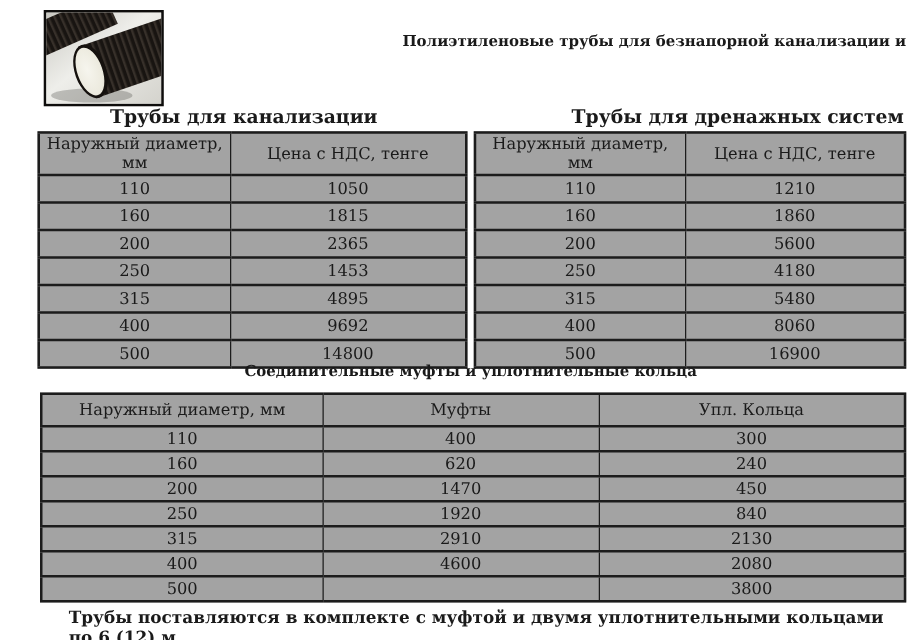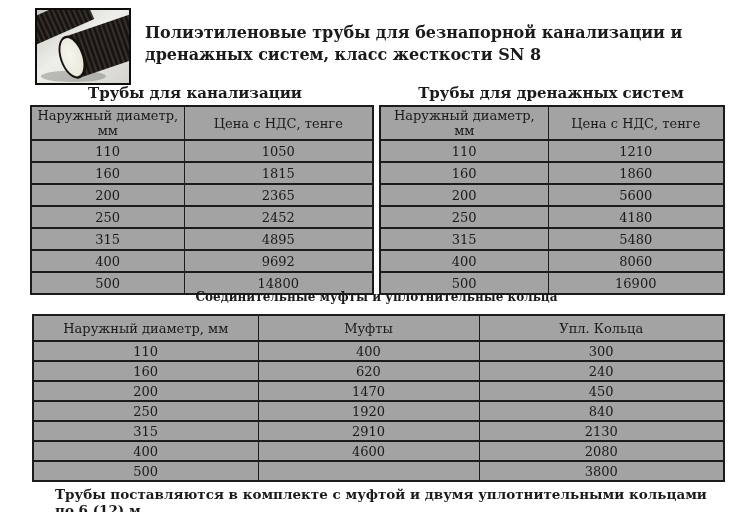--- a/index.html
+++ b/index.html
@@ -14,28 +14,28 @@
   .photo {
     position: absolute; left: 35px; top: 8px;
     width: 96px; height: 77px;
     border: 2px solid #0e0d0c;
     box-sizing: border-box;
     background: #dddcd7;
   }
   .photo svg { display:block; width:100%; height:100%; }
   .title {
     position: absolute; left: 145px; top: 22px; width: 580px;
-    text-align: left; font-weight: bold; font-size: 16px; line-height: 22px;
+    text-align: right; font-weight: bold; font-size: 12px; line-height: 22px;
   }
   .sec-title {
     position: absolute; top: 84px; text-align: center;
     font-weight: bold; font-size: 15px; line-height: 18px;
   }
   .sec-title.left  { left: 24px;  width: 342px; }
-  .sec-title.right { left: 379px; width: 344px; }
+  .sec-title.right { left: 379px; width: 344px; text-align: right; }
   .mid-title {
     position: absolute; left: 30px; top: 287px; width: 693px;
     text-align: center; font-weight: bold; font-size: 12px; line-height: 20px;
   }
   table.price {
     position: absolute;
     border-collapse: collapse; table-layout: fixed;
     background: #a3a3a3;
     border: 2px solid #1c1c1c;
   }
@@ -99,21 +99,20 @@
       <g transform="rotate(-19 36 50)">
         <rect x="34" y="27" width="85" height="46" fill="url(#corr)"></rect>
         <ellipse cx="37" cy="50" rx="13" ry="23.5" fill="#15110e"></ellipse>
         <ellipse cx="36.5" cy="50" rx="10.5" ry="21" fill="url(#inner)"></ellipse>
       </g>
     </svg>
   </div>
 
   <div class="title">
     <div>Полиэтиленовые трубы для безнапорной канализации и</div>
-    <div>дренажных систем, класс жесткости SN 8</div>
   </div>
 
   <div class="sec-title left">Трубы для канализации</div>
   <div class="sec-title right">Трубы для дренажных систем</div>
 
   <table class="price" id="sewage-table">
     <colgroup>
         <col>
         <col>
       </colgroup>
@@ -131,21 +130,21 @@
         <tr>
           <td>160</td>
           <td>1815</td>
         </tr>
         <tr>
           <td>200</td>
           <td>2365</td>
         </tr>
         <tr>
           <td>250</td>
-          <td>2452</td>
+          <td>1453</td>
         </tr>
         <tr>
           <td>315</td>
           <td>4895</td>
         </tr>
         <tr>
           <td>400</td>
           <td>9692</td>
         </tr>
         <tr>

